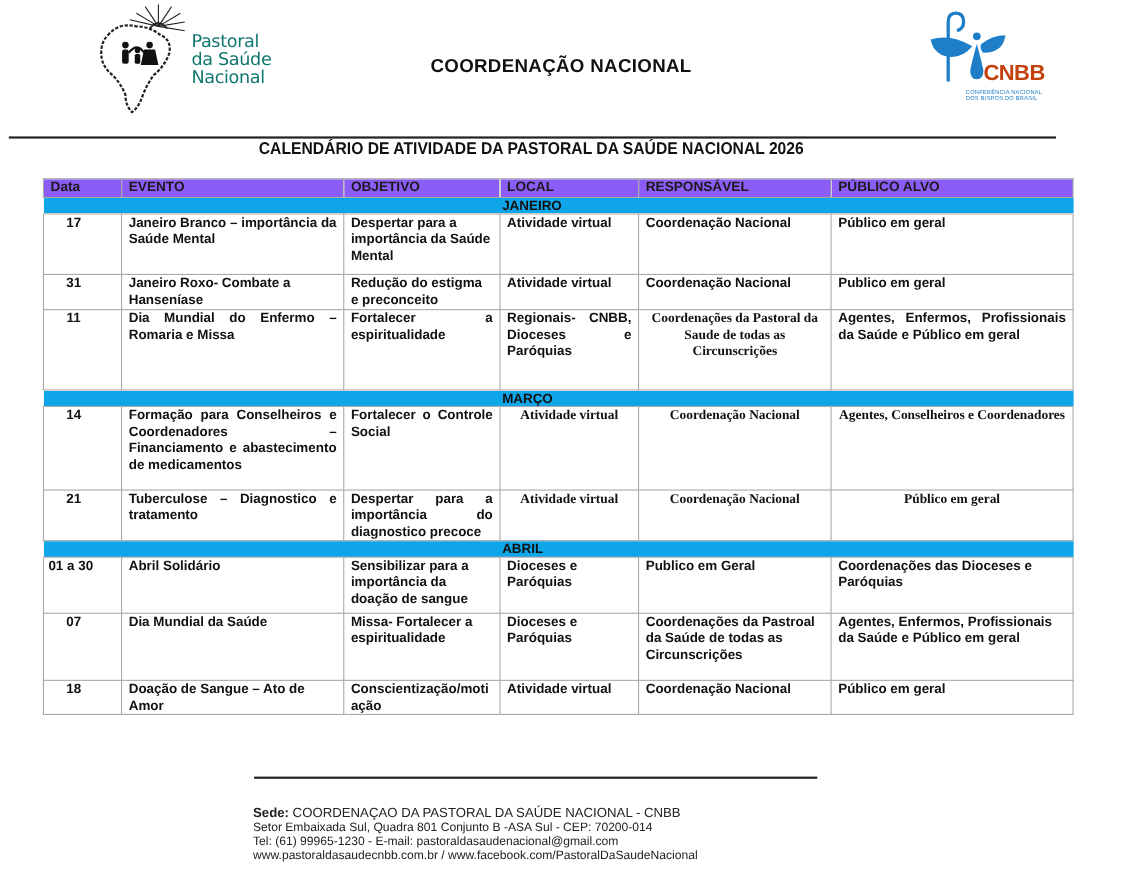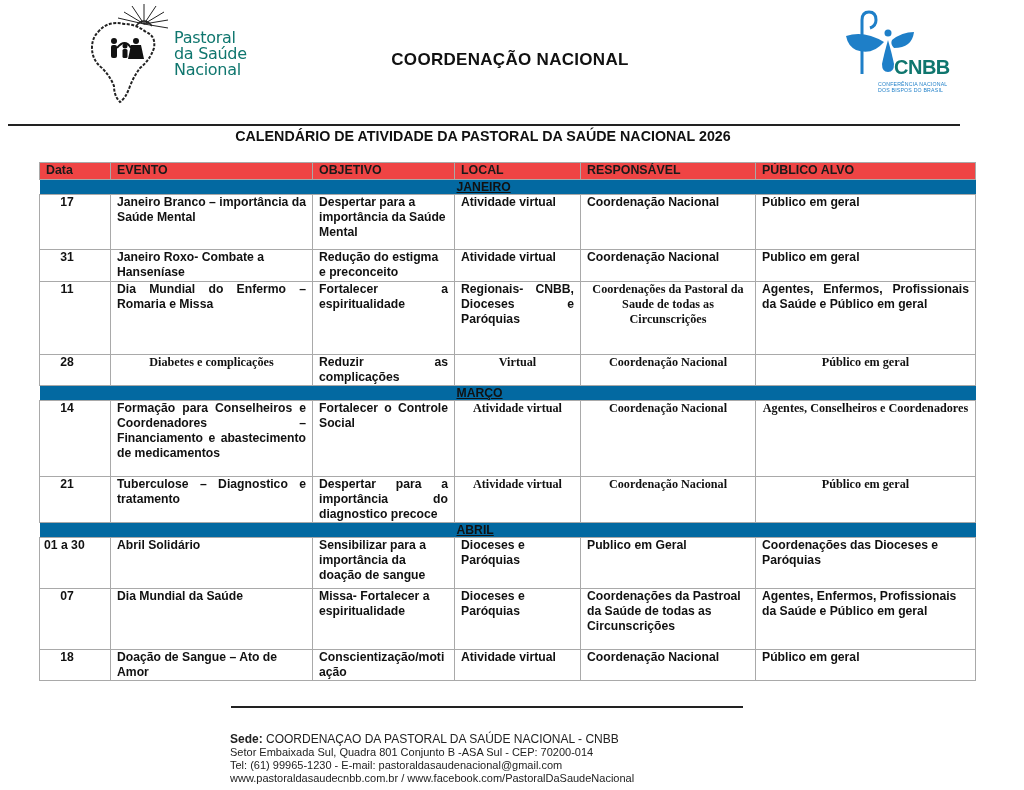--- a/index.html
+++ b/index.html
@@ -1,29 +1,29 @@
 <!DOCTYPE html>
 <html><head>
 <meta charset="utf-8">
 <style>
   html, body { margin:0; padding:0; background:#ffffff; }
   body { width:1024px; height:790px; position:relative; overflow:hidden; font-family:"Liberation Sans", sans-serif; color:#111; }
   .logo-left { position:absolute; left:84px; top:2px; width:170px; height:104px; }
   .logo-left svg { position:absolute; left:0; top:0; }
   .logo-left .ltext { position:absolute; left:90px; top:28px; font-family:"DejaVu Sans", sans-serif; font-size:16px; line-height:16px; color:#0f766e; letter-spacing:-0.3px; }
   .logo-right { position:absolute; left:842px; top:8px; width:120px; height:90px; }
-  .logo-right .cnbb-word { position:absolute; left:52px; top:48px; font-family:"Liberation Sans", sans-serif; font-weight:bold; font-size:20px; color:#0f766e; letter-spacing:-0.5px; }
+  .logo-right .cnbb-word { position:absolute; left:52px; top:48px; font-family:"Liberation Sans", sans-serif; font-weight:bold; font-size:20px; color:#c2410c; letter-spacing:-0.5px; }
   .logo-right .cnbb-sub { position:absolute; left:36px; top:73px; font-size:5.2px; line-height:6px; color:#1e7fc8; letter-spacing:0.2px; white-space:nowrap; }
   .coord-title { position:absolute; left:0; width:1020px; top:50px; text-align:center; font-size:17px; font-weight:bold; letter-spacing:0.3px; }
   .top-rule { position:absolute; left:8px; top:124px; width:952px; height:2px; background:#222; }
   .cal-title { position:absolute; left:0; width:966px; top:127px; text-align:center; font-size:15.5px; font-weight:bold; transform:scaleX(0.92); transform-origin:483px 0; }
   table.cal { position:absolute; left:39px; top:162px; width:936px; border-collapse:collapse; table-layout:fixed; font-size:12.2px; font-weight:bold; line-height:15px; }
   table.cal td, table.cal th { border:1px solid #a9a9a9; padding:0 6px; vertical-align:top; overflow:hidden; }
-  table.cal th { background:#ef4444; color:#1a1a1a; text-align:left; font-weight:bold; height:16px; font-size:12.4px; }
-  table.cal tr.month td { background:#0369a1; height:14px; padding:0; border-left:none; border-right:none;text-decoration:underline; }
+  table.cal th { background:#8b5cf6; color:#1a1a1a; text-align:left; font-weight:bold; height:16px; font-size:12.4px; }
+  table.cal tr.month td { background:#0ea5e9; height:14px; padding:0; border-left:none; border-right:none; }
   table.cal tr.month td .mlabel { display:block; margin-left:417px; line-height:14px; }
   .c-date { text-align:center; padding-right:22px !important; }
   .c-date.left { text-align:left; padding-left:4px !important; }
   .just { text-align:justify; text-align-last:left; }
   .center { text-align:center;font-family:Liberation Serif, serif; }
   .footer-rule { position:absolute; left:231px; top:706px; width:512px; height:1.5px; background:#222; }
   .footer { position:absolute; left:230px; width:514px; top:709px; text-align:left; font-size:11px; line-height:12.8px; color:#222;margin-top:24px; }
   .footer .l1 { font-size:12px; line-height:13px; }
   .footer .l1 b { font-weight:bold; }
 </style>
@@ -125,28 +125,20 @@
     </tr>
 
     <tr style="height:73px">
       <td class="c-date">11</td>
       <td class="just">Dia Mundial do Enfermo – Romaria e Missa</td>
       <td class="just">Fortalecer a espiritualidade</td>
       <td class="just">Regionais- CNBB, Dioceses e Paróquias</td>
       <td class="center">Coordenações da Pastoral da Saude de todas as Circunscrições</td>
       <td class="just">Agentes, Enfermos, Profissionais da Saúde e Público em geral</td>
     </tr>
-    <tr style="height:31px">
-      <td class="c-date">28</td>
-      <td class="center">Diabetes e complicações</td>
-      <td class="just">Reduzir as complicações</td>
-      <td class="center">Virtual</td>
-      <td class="center">Coordenação Nacional</td>
-      <td class="center">Público em geral</td>
-    </tr>
 
     <tr class="month">
       <td colspan="6">
           <span class="mlabel">MARÇO</span>
         </td>
     </tr>
     <tr style="height:76px">
       <td class="c-date">14</td>
       <td class="just">Formação para Conselheiros e Coordenadores – Financiamento e abastecimento de medicamentos</td>
       <td class="just">Fortalecer o Controle Social</td>

